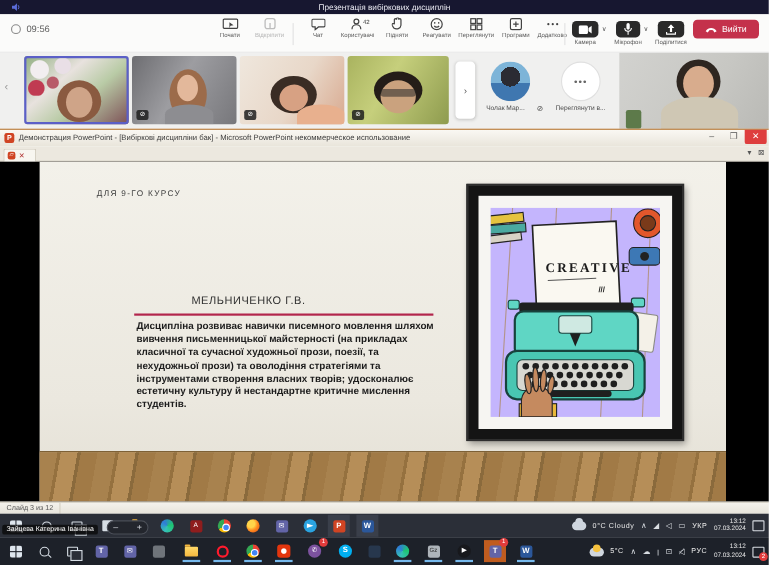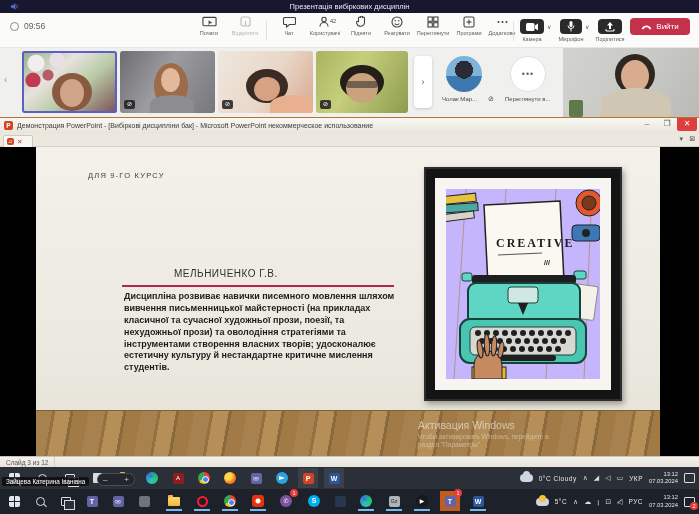--- a/index.html
+++ b/index.html
@@ -430,24 +430,20 @@
                 <ellipse cx="41" cy="156" rx="2.6" ry="11" fill="#c58a5f" stroke="#222" transform="rotate(-3 41 156)"></ellipse>
                 <ellipse cx="48" cy="157" rx="2.6" ry="10" fill="#c58a5f" stroke="#222" transform="rotate(4 48 157)"></ellipse>
                 <ellipse cx="55" cy="161" rx="2.5" ry="8" fill="#c58a5f" stroke="#222" transform="rotate(10 55 161)"></ellipse>
               </g>
             </svg>
           </div>
         </div>
       </div>
     </div>
 
-    <div class="watermark">
-      <div class="w1">Активация Windows</div>
-      <div class="w2"><span>Чтобы активировать Windows, перейдите в</span><br><span>раздел "Параметры".</span></div>
-    </div>
   </div>
 
   <div class="ppt-status">
     <span class="cell">Слайд 3 из 12</span>
   </div>
 
   <div class="taskbar tb-inner">
     <div class="tbi" style="left:4px">
         <span class="ic ic-win"></span>
       </div>

